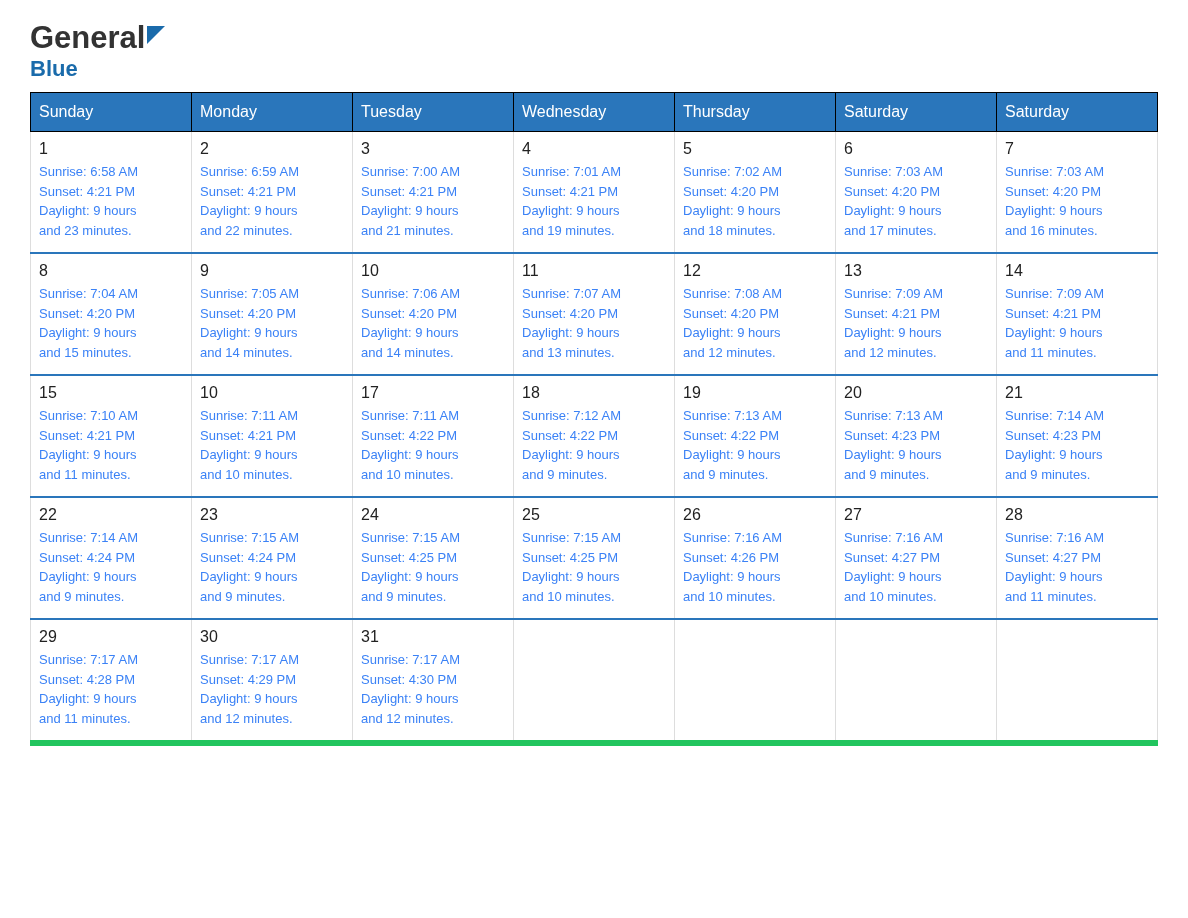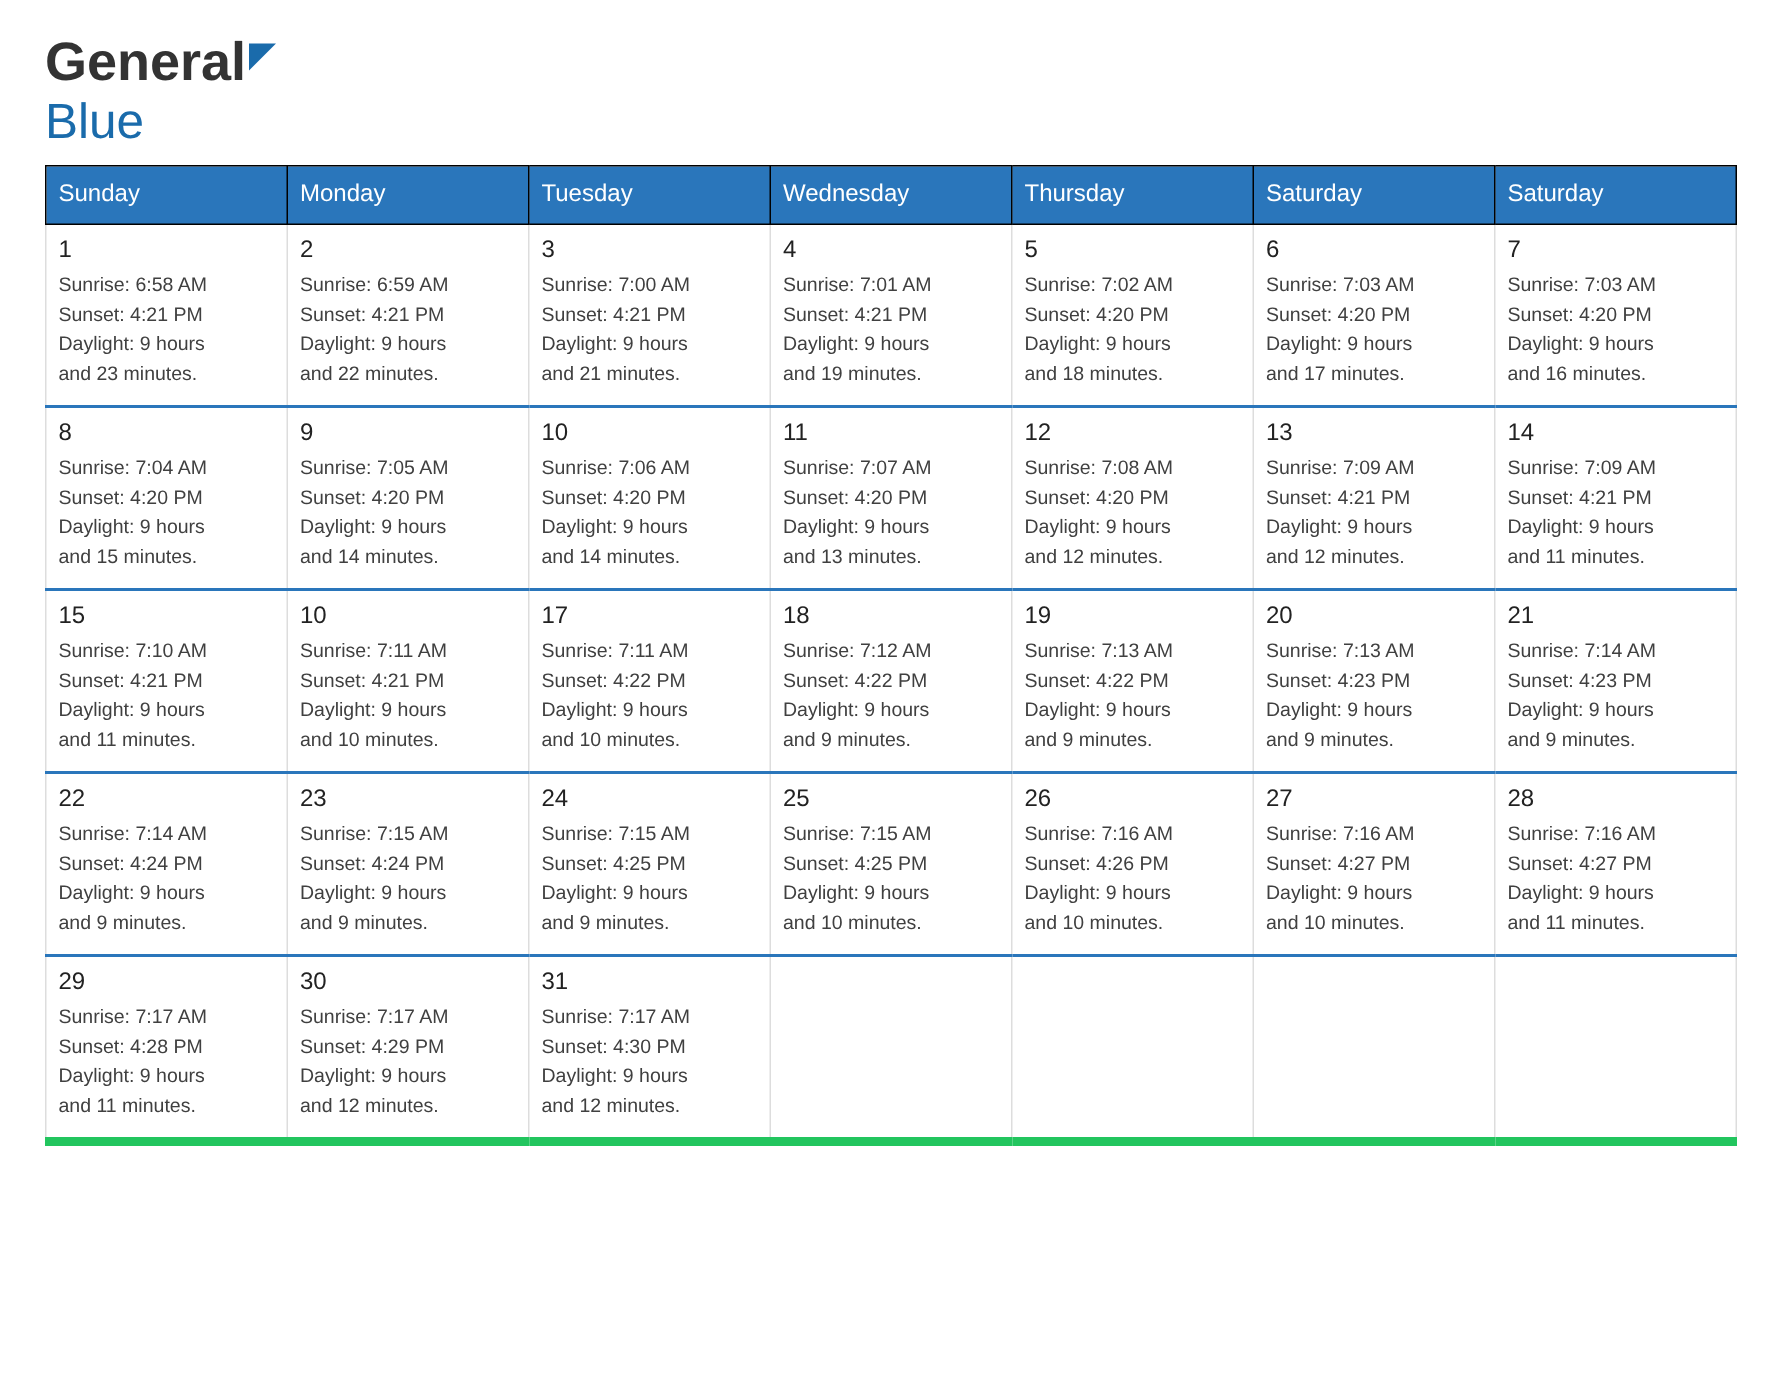--- a/index.html
+++ b/index.html
@@ -69,49 +69,49 @@
     .day-number {
       font-size: 16px;
       font-weight: normal;
       display: block;
       margin-bottom: 4px;
       color: #222;
     }
     .day-info {
       font-size: 13px;
       line-height: 1.5;
-      color: #404040;
+      color: #3b82f6;
     }
     .empty-cell {
       background: #fff;
     }
     .logo-row {
       display: flex;
       align-items: center;
     }
     .logo-text-general {
-      font-size: 36px;
+      font-size: 31px;
       font-weight: bold;
       color: #333;
       text-align: center;
     }
     .logo-triangle {
       display: inline-block;
       width: 0;
       height: 0;
       border-top: 0px solid transparent;
       border-bottom: 18px solid transparent;
       border-left: 18px solid #1a6bab;
       margin-left: 2px;
       vertical-align: middle;
       margin-top: -6px;
     }
     .logo-text-blue {
-      font-size: 33px;
-      font-weight: normal;
+      font-size: 22px;
+      font-weight: bold;
       color: #1a6bab;
     }
   </style>
 </head>
 <body>
 
 <div class="header">
   <div class="logo">
     <div class="logo-row">
       <span class="logo-text-general">General</span>

